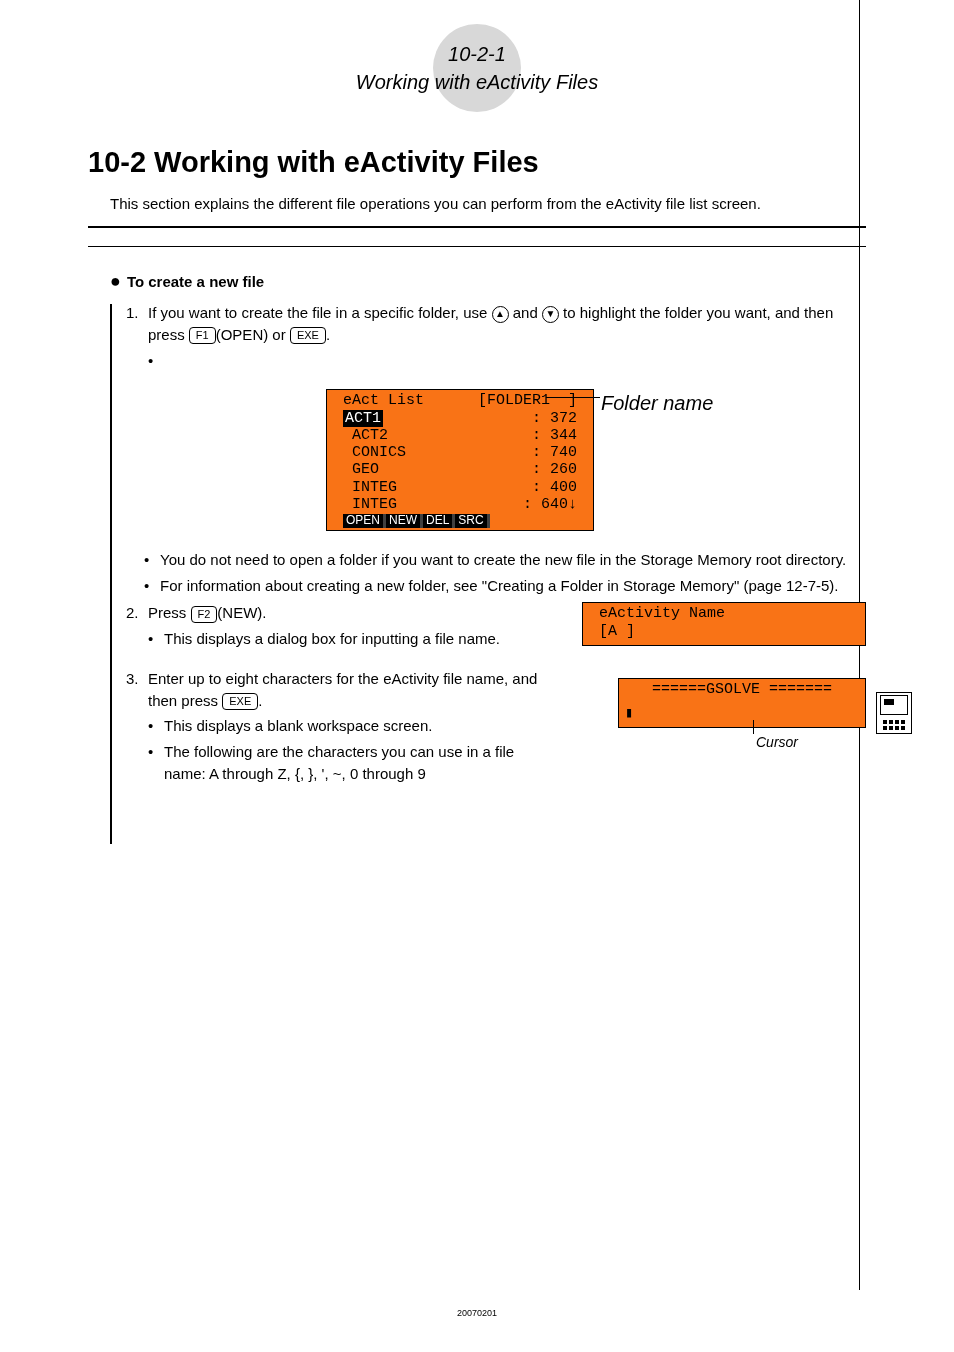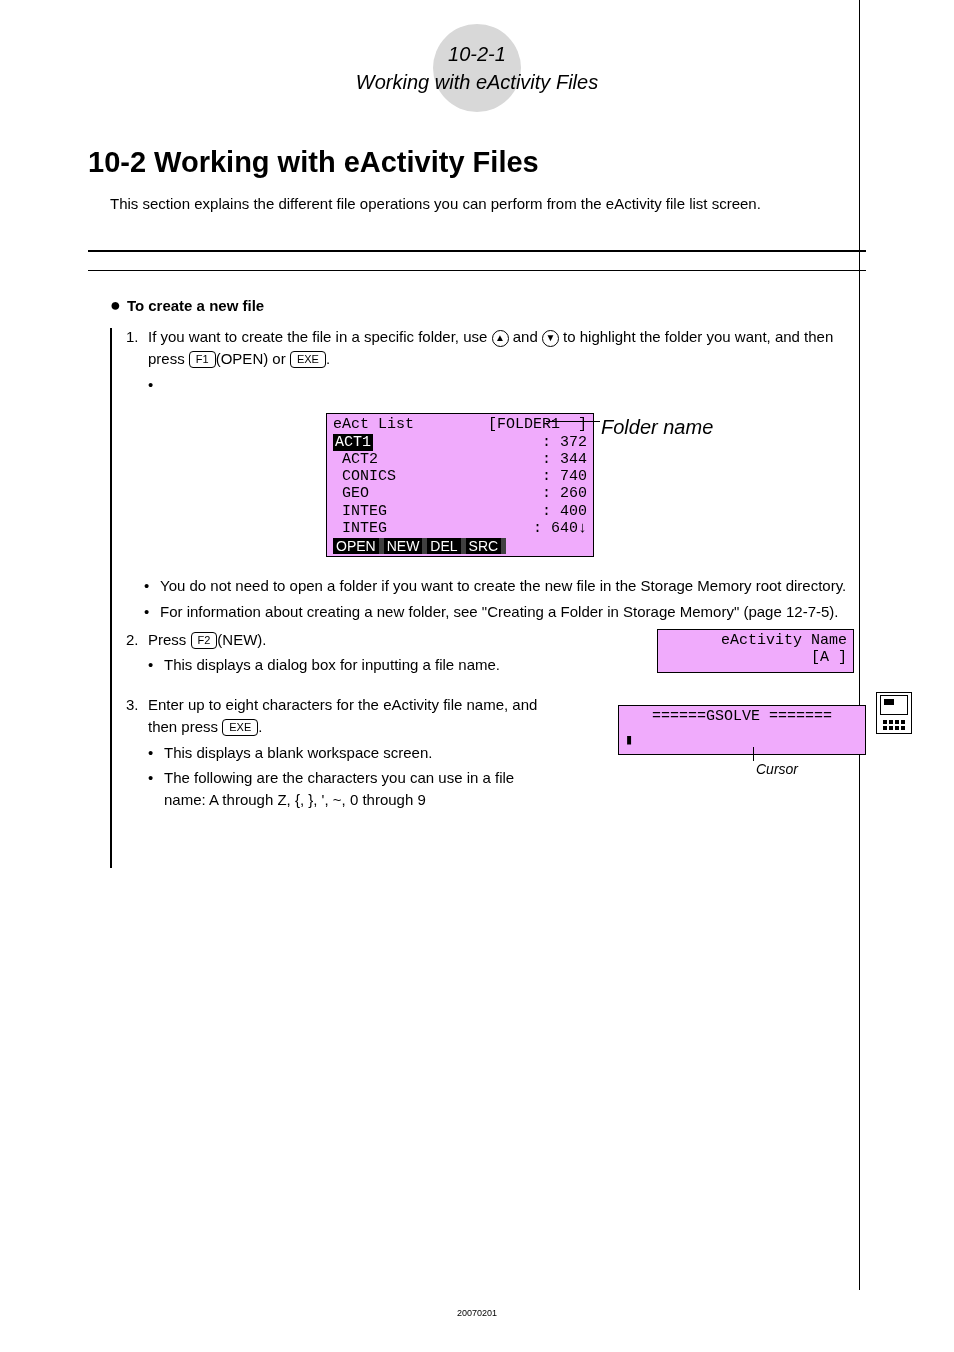--- a/index.html
+++ b/index.html
@@ -45,21 +45,21 @@
     .page-num { font-style: italic; }
     .page-header-sub { }
     h1 {
       font-size: 29px;
       font-weight: bold;
       margin-bottom: 14px;
     }
     .intro {
       font-size: 15px;
       line-height: 1.4;
-      margin-bottom: 36px;
+      margin-bottom: 12px;
       padding-left: 22px;
     }
     .thick-rule {
       border: none;
       border-top: 2px solid #000;
       margin: 4px 0 18px 0;
     }
     .section-header {
       display: flex;
       align-items: center;
@@ -125,60 +125,59 @@
       justify-content: center;
       border: 1px solid #000;
       border-radius: 50%;
       width: 17px;
       height: 17px;
       font-size: 10px;
       vertical-align: middle;
     }
     .lcd-box {
       border: 1px solid #000;
-      background: #f0abfc;
+      background: #f97316;
       font-family: "Courier New", monospace;
       font-size: 15px;
       line-height: 1.15;
-      padding: 2px 6px;
+      padding: 2px 16px;
     }
     .lcd-main {
       width: 268px;
       margin-left: 200px;
       margin-top: 14px;
       margin-bottom: 18px;
       position: relative;
     }
     .lcd-row { display: flex; justify-content: space-between; white-space: pre; }
     .lcd-highlight { background: #000; color: #fff; padding: 0 2px; }
     .lcd-footer { display: flex; gap: 0; margin-top: 1px; }
-    .lcd-btn { background: #000; color: #fff; font-size: 14px; padding: 0 3px; font-family: Arial; border-right: 5px solid #404040; }
+    .lcd-btn { background: #000; color: #fff; font-size: 12px; padding: 0 3px; font-family: Arial; border-right: 3px solid #404040; }
     .folder-label {
       position: absolute;
       left: 475px;
       top: 0px;
       font-style: italic;
       font-size: 20px;
     }
     .folder-line {
       position: absolute;
       left: 420px;
       top: 8px;
       width: 54px;
       height: 1px;
       background: #000;
     }
     .screens-wrap { position: relative; }
     .lcd-small1 {
       position: absolute;
-      right: 12px;
+      right: 0;
       top: 0;
-      width: 197px;
+      width: 284px;
       height: 44px;
-      text-align: right;
     }
     .lcd-small2 {
       position: absolute;
       right: 0;
       top: 76px;
       width: 248px;
       height: 50px;
       text-align: center;
     }
     .cursor-label {

